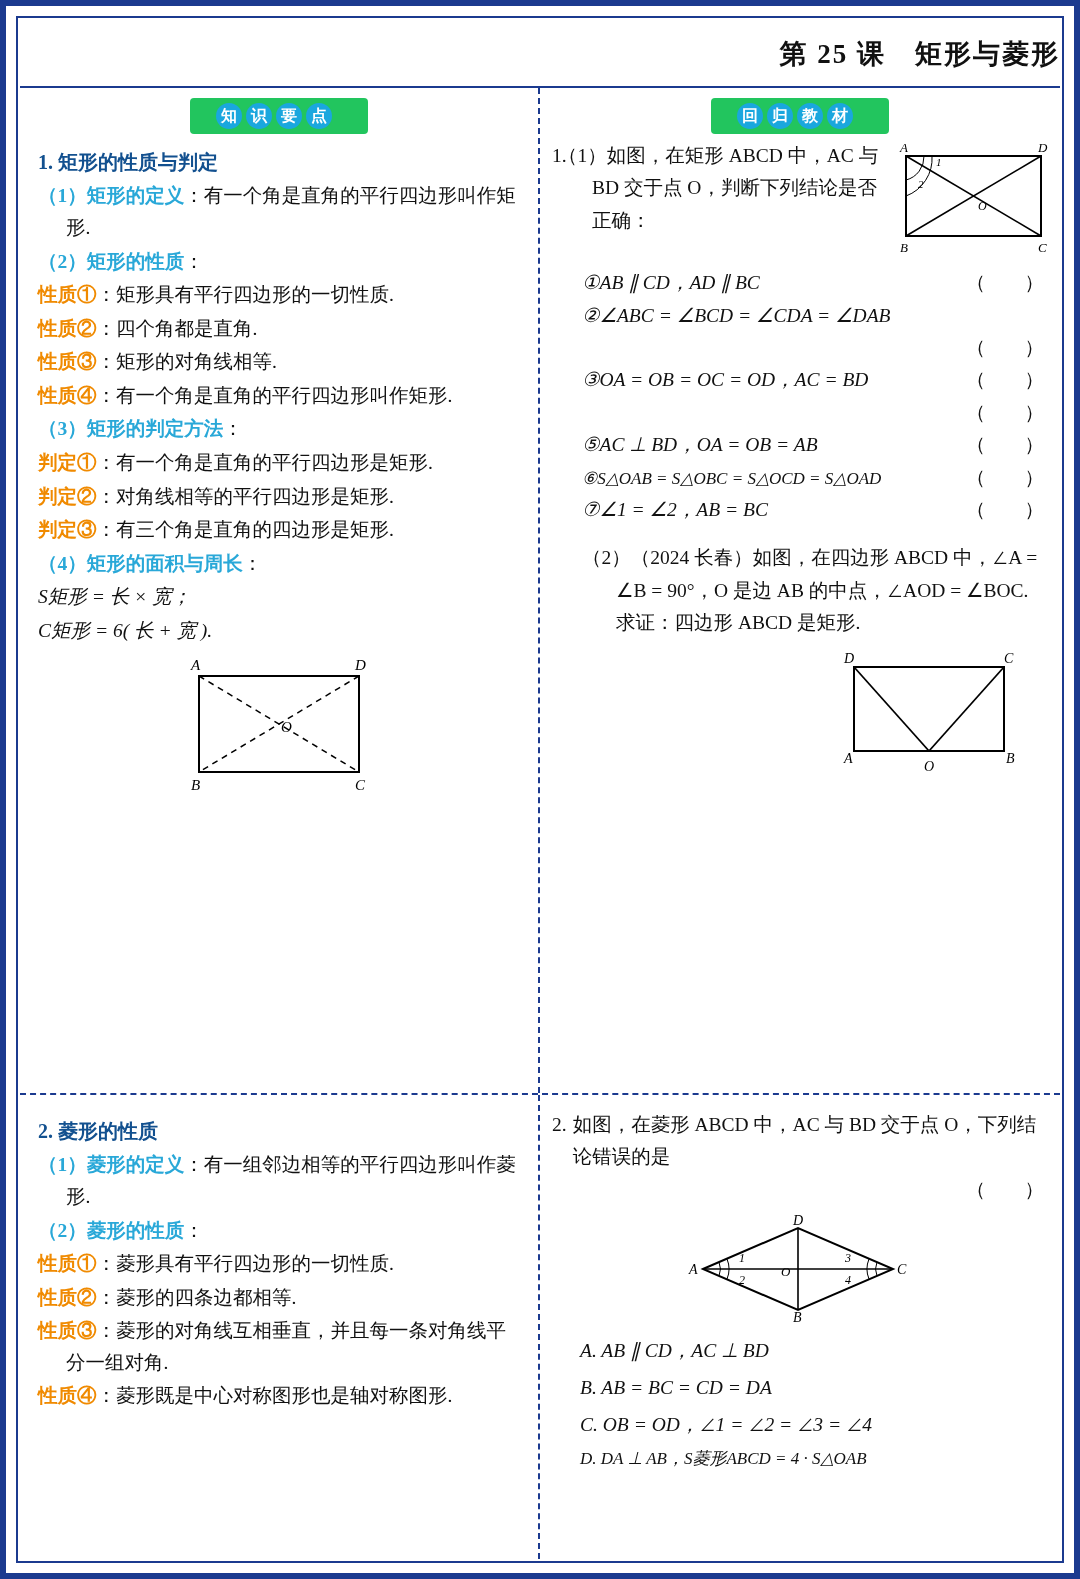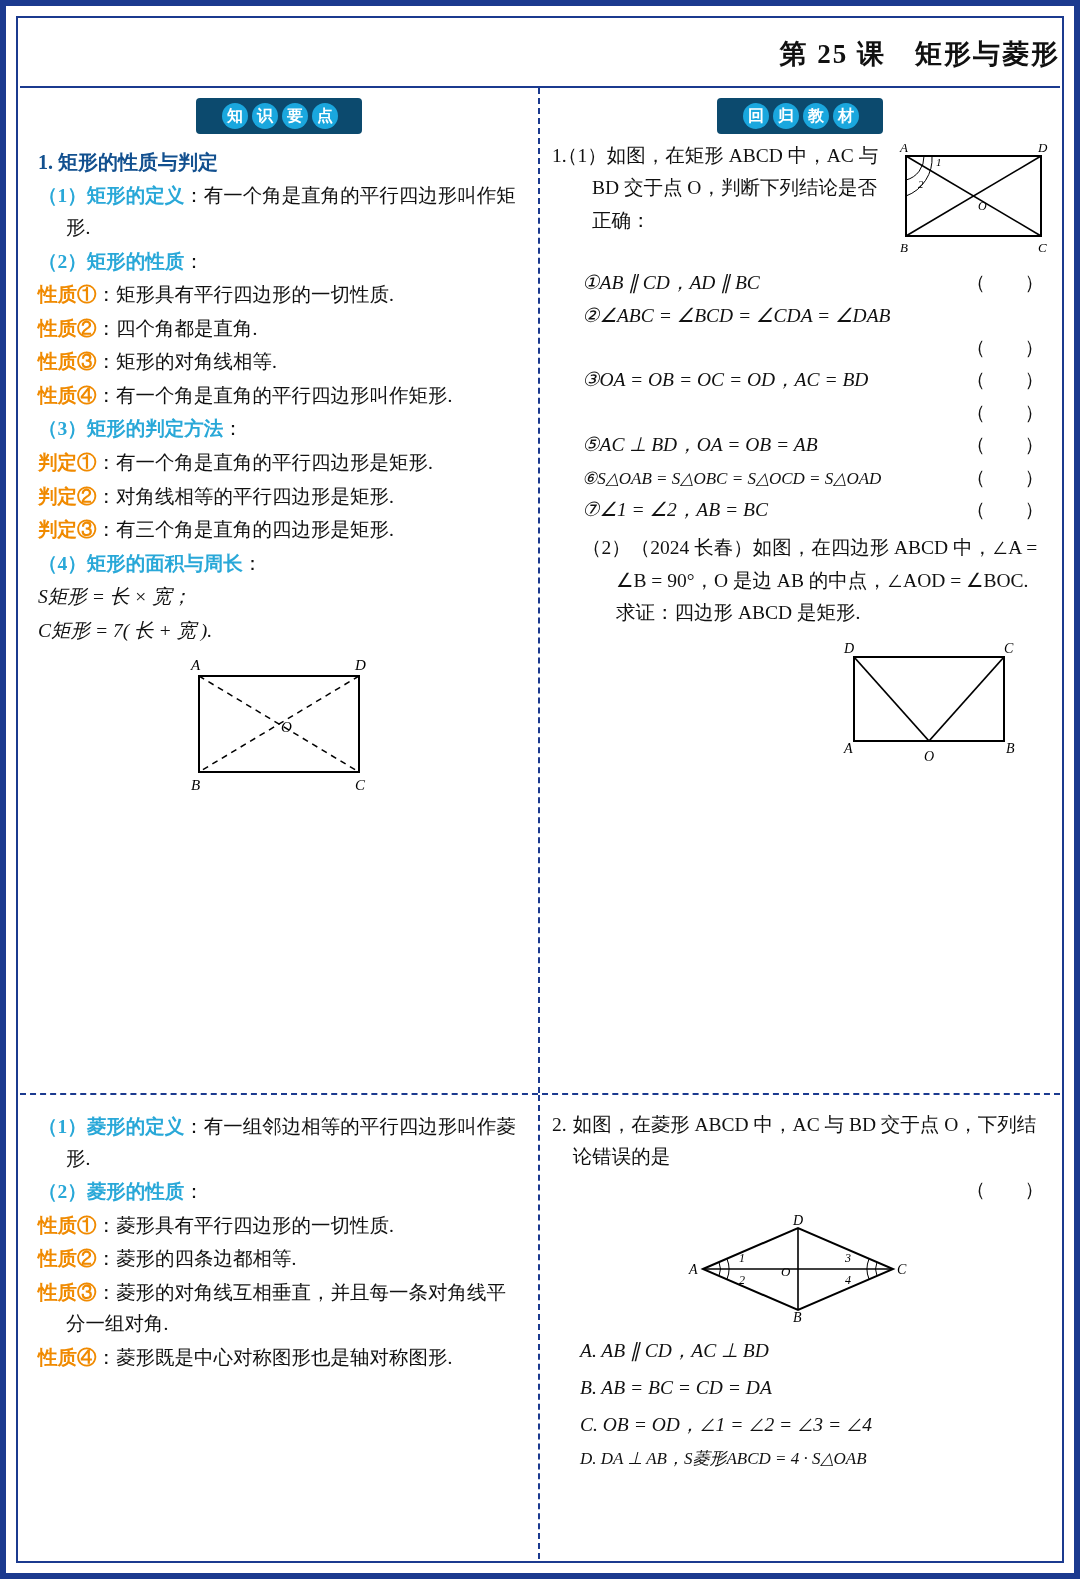--- a/index.html
+++ b/index.html
@@ -50,23 +50,23 @@
   .badge-row{
     text-align:center;
     padding:10px 0 6px 0;
   }
   .badge{
     display:inline-block;
     color:#fff;
     font-size:19px;
     font-weight:bold;
     letter-spacing:8px;
-    padding:5px 20px 5px 26px;
+    padding:5px 32px 5px 26px;
     border-radius:4px;
-    background:#0c4a6e;
+    background:#22c55e;
     font-family:"Liberation Sans", sans-serif;
   }
   .badge span{
     display:inline-block;
     background:#1aa7de;
     border-radius:50%;
     width:26px;height:26px;
     line-height:26px;
     text-align:center;
     margin-right:4px;
@@ -153,21 +153,21 @@
             <span class="key">判定③</span><span>：有三个角是直角的四边形是矩形.</span>
           </div>
           <div class="para lvl1 hang">
             <span class="key2">（4）矩形的面积与周长</span><span>：</span>
           </div>
 
           <div class="para lvl2 it">
             <span>S矩形 = 长 × 宽；</span>
           </div>
           <div class="para lvl2 it">
-            <span>C矩形 = 7( 长 + 宽 ).</span>
+            <span>C矩形 = 6( 长 + 宽 ).</span>
           </div>
 
           <div class="fig">
             <svg width="220" height="140" viewBox="0 0 220 140">
               <rect x="30" y="22" width="160" height="96" fill="none" stroke="#000" stroke-width="2"></rect>
               <line x1="30" y1="22" x2="190" y2="118" stroke="#000" stroke-width="1.5" stroke-dasharray="6,5"></line>
               <line x1="190" y1="22" x2="30" y2="118" stroke="#000" stroke-width="1.5" stroke-dasharray="6,5"></line>
               <text x="22" y="16" font-size="15" font-style="italic" font-family="Liberation Serif, serif">A</text>
               <text x="186" y="16" font-size="15" font-style="italic" font-family="Liberation Serif, serif">D</text>
               <text x="22" y="136" font-size="15" font-style="italic" font-family="Liberation Serif, serif">B</text>
@@ -233,41 +233,42 @@
             <div class="q-line">
               <span class="it small">⑥S△OAB = S△OBC = S△OCD = S△OAD</span>
               <span class="brackets">（　　）</span>
             </div>
             <div class="q-line">
               <span class="it">⑦∠1 = ∠2，AB = BC</span>
               <span class="brackets">（　　）</span>
             </div>
           </div>
 
-          <div class="hang2" style="margin-left:30px;margin-top:6px;">（2）（2024 长春）如图，在四边形 ABCD 中，∠A = ∠B = 90°，O 是边 AB 的中点，∠AOD = ∠BOC. 求证：四边形 ABCD 是矩形.</div>
+          <div class="hang2" style="margin-left:30px;margin-top:16px;">（2）（2024 长春）如图，在四边形 ABCD 中，∠A = ∠B = 90°，O 是边 AB 的中点，∠AOD = ∠BOC. 求证：四边形 ABCD 是矩形.</div>
 
           <div class="fig" style="justify-content:flex-end;padding-right:10px;">
             <svg width="210" height="130" viewBox="0 0 210 130">
               <rect x="30" y="20" width="150" height="84" fill="none" stroke="#000" stroke-width="2"></rect>
               <line x1="30" y1="20" x2="105" y2="104" stroke="#000" stroke-width="1.8"></line>
               <line x1="180" y1="20" x2="105" y2="104" stroke="#000" stroke-width="1.8"></line>
               <text x="20" y="16" font-size="14" font-style="italic" font-family="Liberation Serif, serif">D</text>
               <text x="180" y="16" font-size="14" font-style="italic" font-family="Liberation Serif, serif">C</text>
               <text x="20" y="116" font-size="14" font-style="italic" font-family="Liberation Serif, serif">A</text>
               <text x="182" y="116" font-size="14" font-style="italic" font-family="Liberation Serif, serif">B</text>
               <text x="100" y="124" font-size="14" font-style="italic" font-family="Liberation Serif, serif">O</text>
             </svg>
           </div>
         </div>
       </div>
     </div>
 
     <div class="columns" style="flex:1;">
       <div class="col left">
         <div class="sec" style="padding-top:14px;">
+          <div class="hdr">2. 菱形的性质</div>
           <div class="para lvl1 hang">
             <span class="key2">（1）菱形的定义</span><span>：有一组邻边相等的平行四边形叫作菱形.</span>
           </div>
           <div class="para lvl1 hang">
             <span class="key2">（2）菱形的性质</span><span>：</span>
           </div>
           <div class="para lvl2 hang">
             <span class="key">性质①</span><span>：菱形具有平行四边形的一切性质.</span>
           </div>
           <div class="para lvl2 hang">

